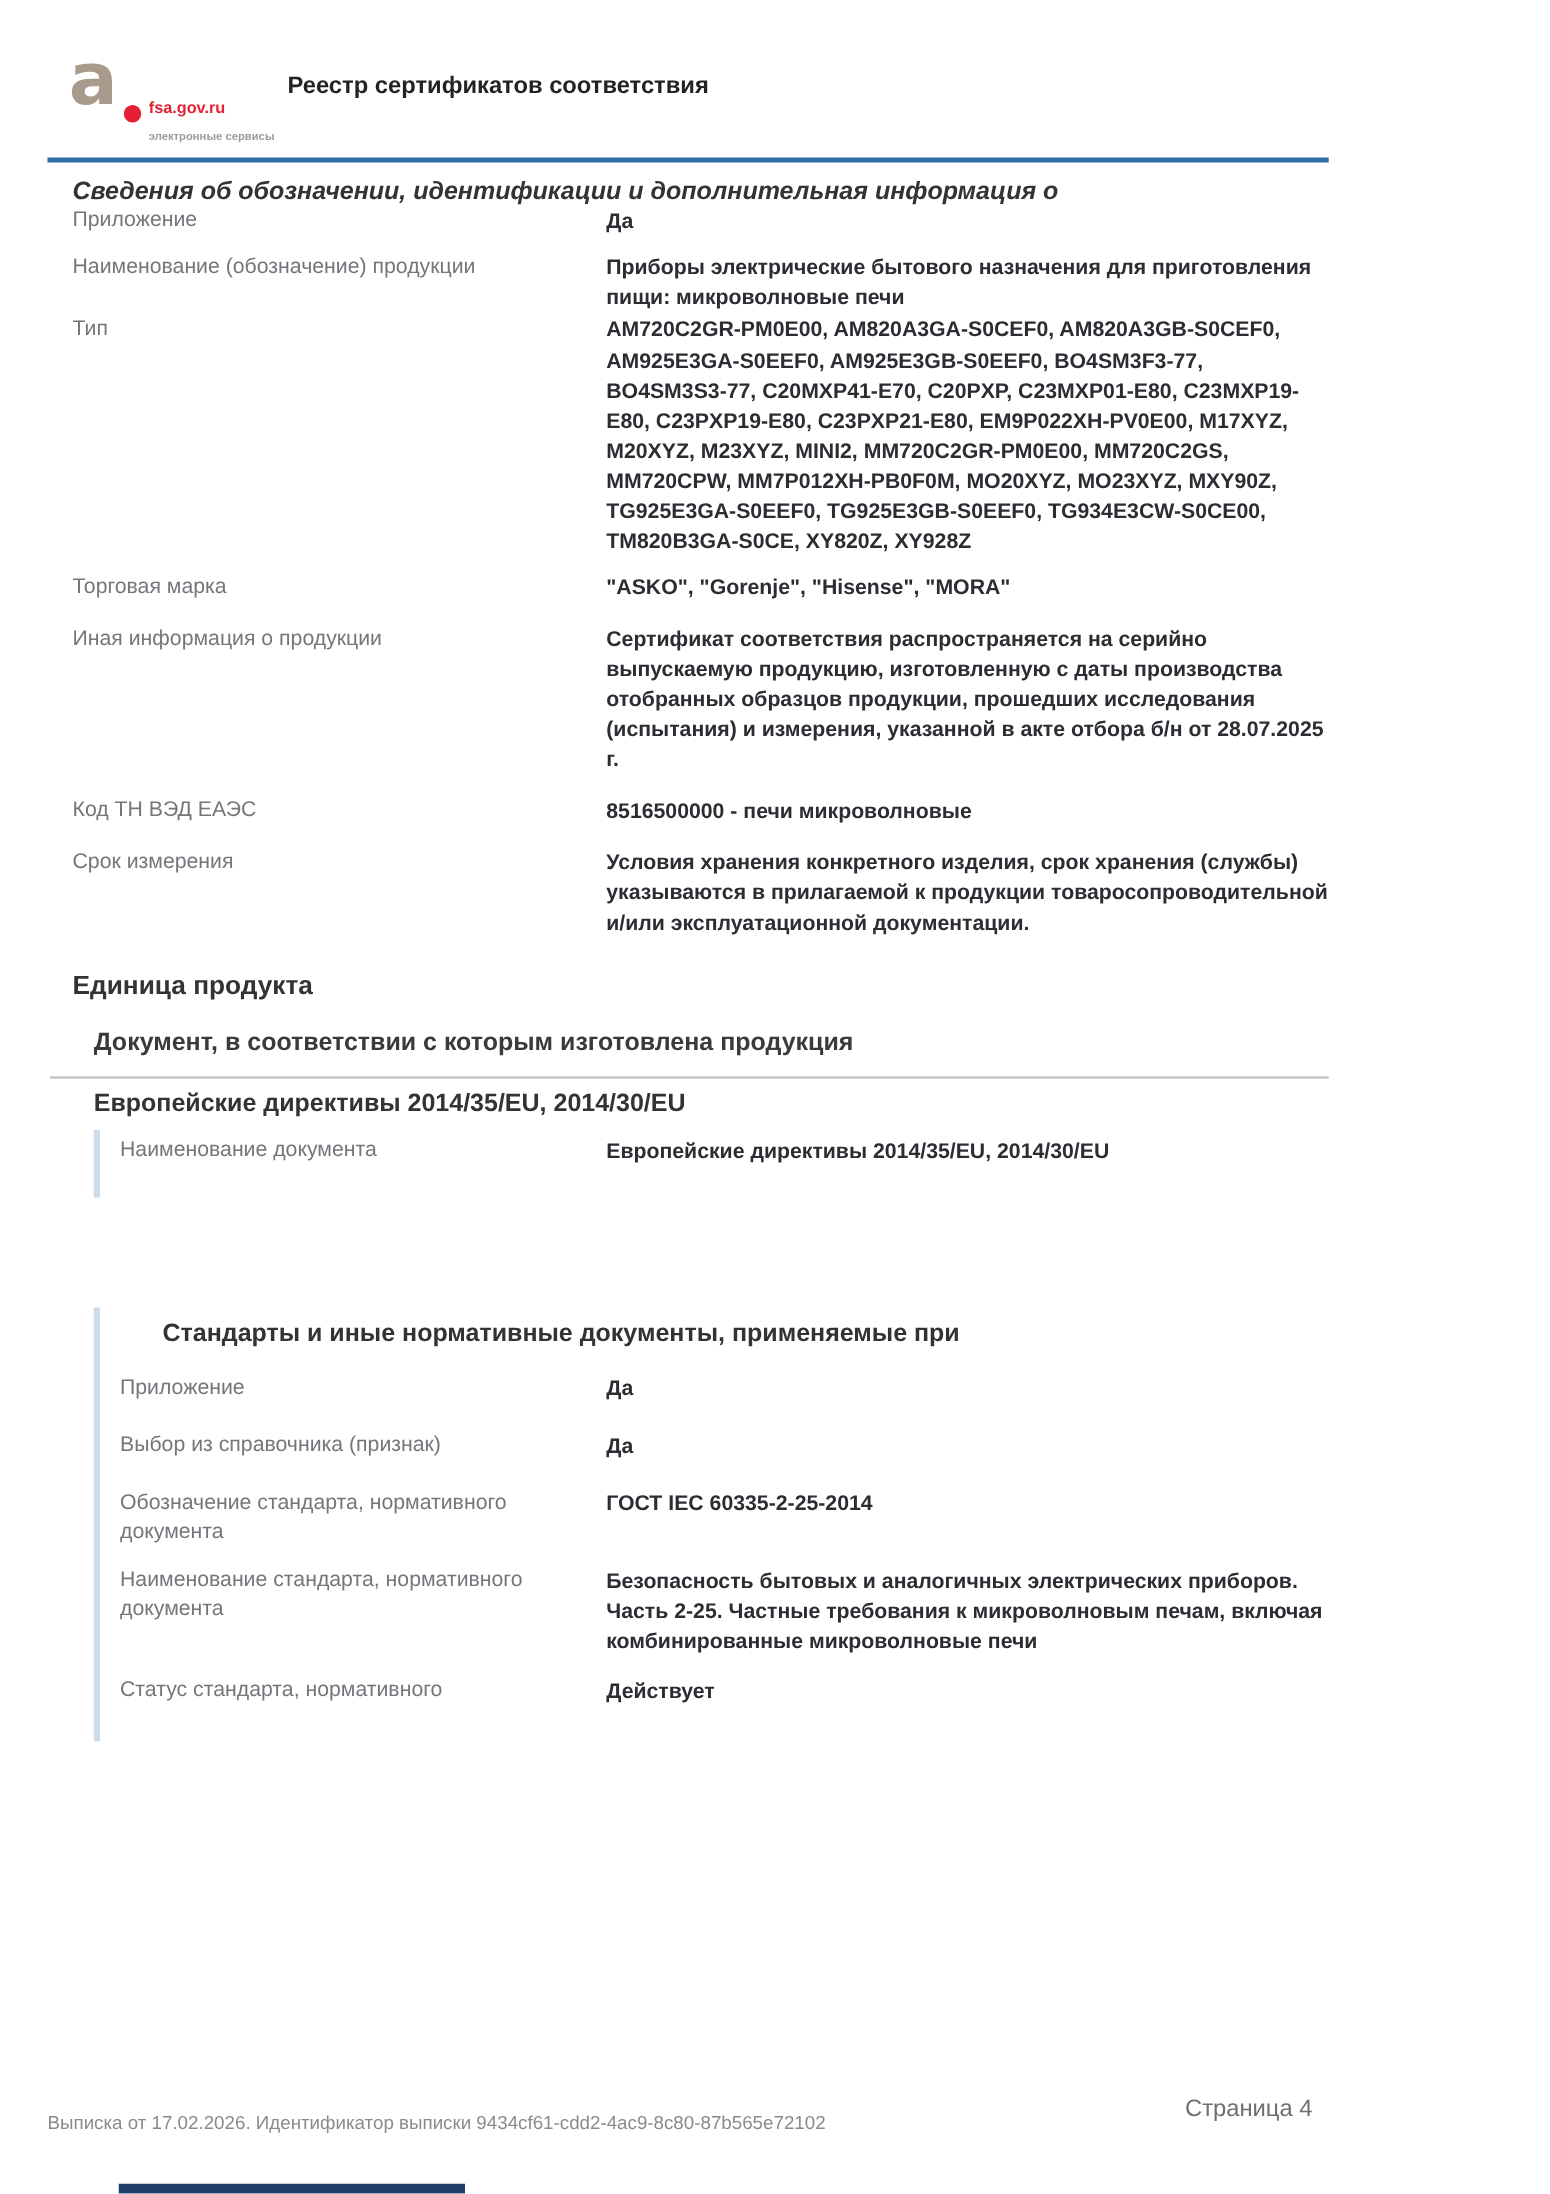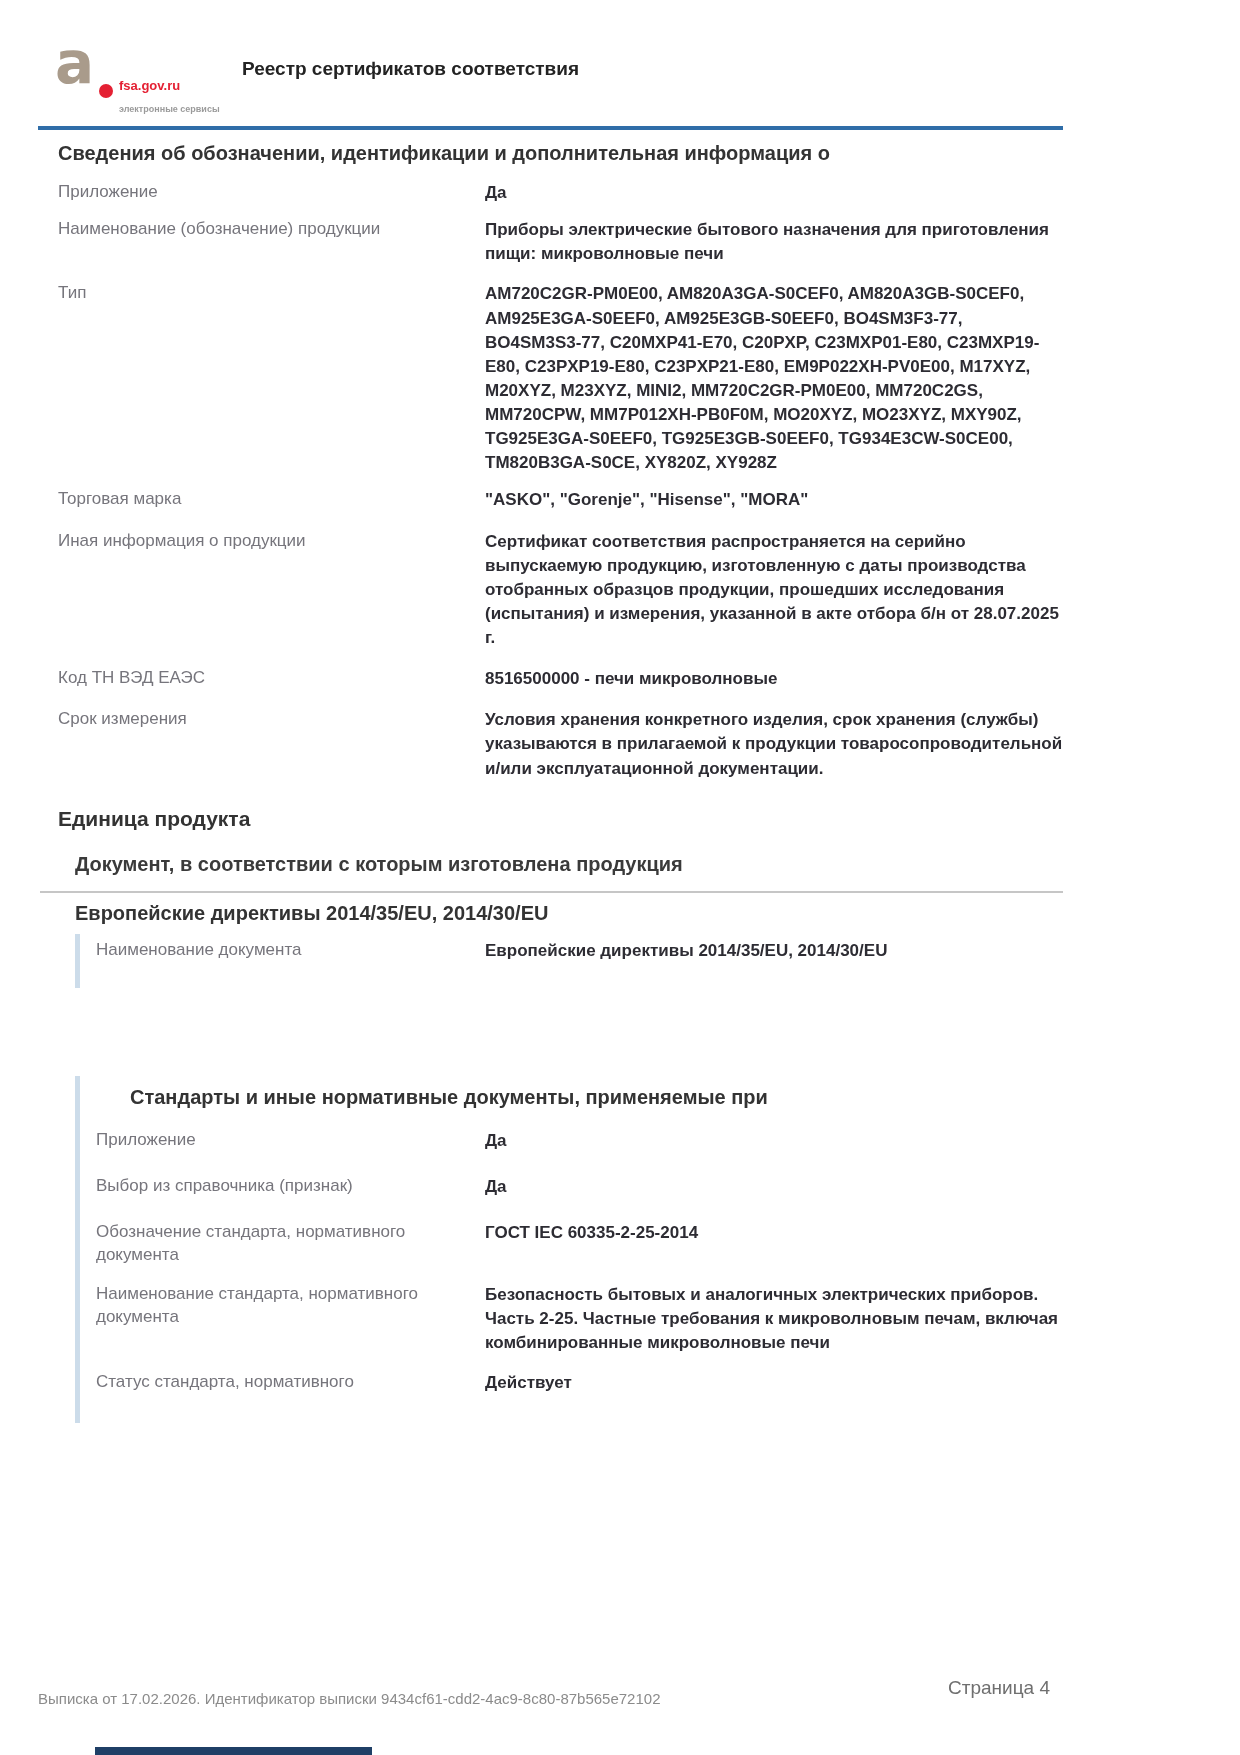--- a/index.html
+++ b/index.html
@@ -10,32 +10,32 @@
   
   .header { position:relative; height:126px; }
   .logo { position:absolute; left:55px; top:40px; width:170px; height:72px; }
   .logo-glyph { position:absolute; left:0; top:-6px; font-family:"DejaVu Sans",sans-serif;
                 font-size:58px; font-weight:700; color:#a99b8b; line-height:1; }
   .logo-dot { position:absolute; left:44px; top:44px; width:14px; height:14px;
               border-radius:50%; background:#e42033; }
   .logo-brand { position:absolute; left:64px; top:38px; color:#e42033;
                 font-size:13px; font-weight:700; }
   .logo-tagline { position:absolute; left:64px; top:64px; color:#9b9b9b; font-size:9px;font-weight:bold; }
-  .page-title { position:absolute; left:242px; top:58px; font-size:19px; font-weight:700; color:#232323; }
+  .page-title { position:absolute; left:230px; top:58px; font-size:19px; font-weight:700; color:#232323; }
 
   .hr-blue { margin-left:38px; width:1025px; height:4px; background:#2f6da8; }
 
   
   .content { padding-left:0; }
-  .sec1-title { margin:12px 0 16px 58px; font-size:20px; color:#333; max-width:1000px; }
+  .sec1-title { margin:12px 0 0 58px; font-size:20px; color:#333; max-width:1000px;font-style:italic; }
   .rows { margin-left:58px; width:1005px; }
   .frow { display:grid; grid-template-columns:427px 1fr; margin-bottom:13px; }
   .frow .lbl { color:#76757c; font-size:17px; line-height:1.35; padding-right:22px; }
   .frow .val { color:#2d2c33; font-size:17px; font-weight:700; line-height:1.42; }
-  .frow.tight { margin-bottom:16px; }
+  .frow.tight { margin-bottom:2px; }
   .frow.gap-lg { margin-bottom:17px; }
 
   .unit-title { margin:26px 0 0 58px; font-size:21px; color:#333; }
   .doc-title  { margin:22px 0 0 75px; font-size:20px; color:#3a3a3a; }
 
   .hr-gray { margin:15px 0 9px 40px; width:1023px; height:2px; background:#c6c6c6; }
 
   .directive-title { margin:2px 0 9px 75px; font-size:20px; color:#333; }
 
   .group { margin-left:75px; width:988px; border-left:5px solid #ccdcea; padding-left:16px; }

